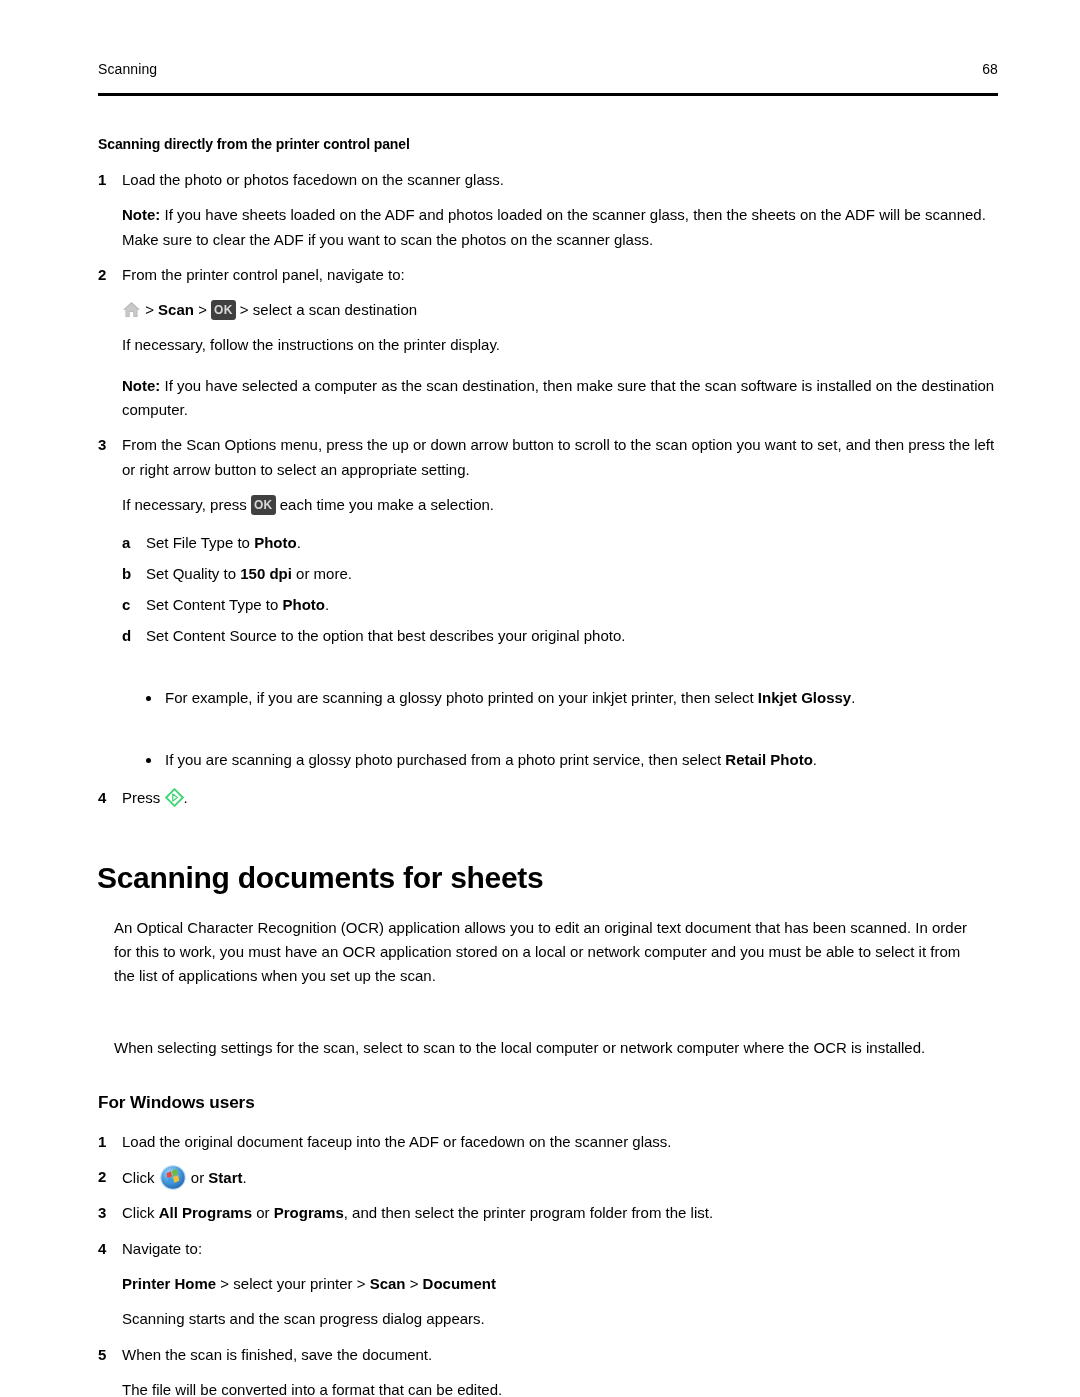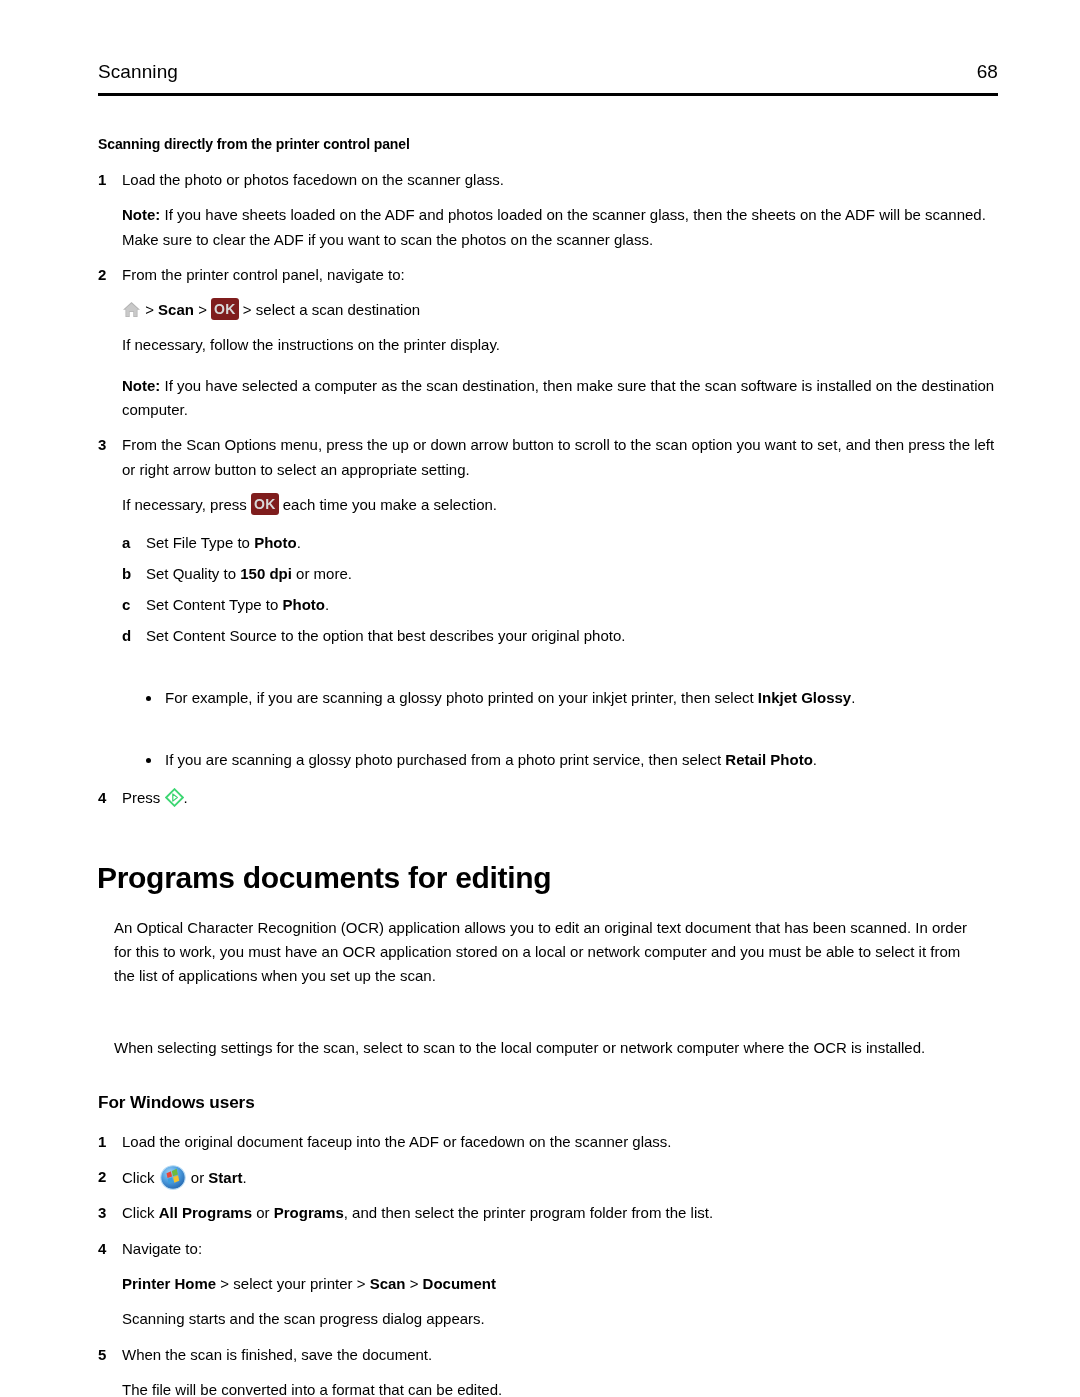--- a/index.html
+++ b/index.html
@@ -24,21 +24,21 @@
 
   
   .header {
     position: absolute;
     top: 62px;
     left: 98px;
     width: 900px;
     display: flex;
     justify-content: space-between;
     align-items: flex-start;
-    font-size: 19px;
+    font-size: 14px;
     line-height: 1.1;
     letter-spacing: 0.1px;
   }
   .header-rule {
     position: absolute;
     top: 93px;
     left: 98px;
     width: 900px;
     height: 2.5px;
     background: #000;
@@ -171,24 +171,24 @@
   
   .home-icon {
     width: 19px;
     height: 17px;
     vertical-align: -3px;
   }
 
   
   .ok-key {
     display: inline-block;
-    background: #7f1d1d;
+    background: #404040;
     color: #d8d8d8;
     border-radius: 3px;
-    font-size: 14px;
+    font-size: 12px;
     font-weight: bold;
     line-height: 1;
     padding: 4px 3px 4px 3px;
     letter-spacing: 0.3px;
     vertical-align: 1px;
     font-family: "Liberation Sans", sans-serif;
     min-width: 13px;
     text-align: center;
   }
 
@@ -314,21 +314,21 @@
     <div class="gap-s"></div>
 
     <div class="step">
       <div class="step-num">4</div>
       <div class="step-body"><span>Press </span><svg class="start-icon icon-inline" viewBox="0 0 20 20">
             <path d="M10 1.2 L18.8 10 L10 18.8 L1.2 10 Z" fill="none" stroke="#3cd672" stroke-width="1.9"></path>
             <path d="M8.2 6.2 L13 10 L8.2 13.8 Z" fill="#ffffff" stroke="#3cd672" stroke-width="1.3" stroke-linejoin="round"></path>
           </svg><span>.</span></div>
     </div>
 
-    <h1 class="chap-head">Programs documents for editing</h1>
+    <h1 class="chap-head">Scanning documents for sheets</h1>
 
     <div class="para">An Optical Character Recognition (OCR) application allows you to edit an original text document that has been scanned. In order for this to work, you must have an OCR application stored on a local or network computer and you must be able to select it from the list of applications when you set up the scan.</div>
 
     <div class="gap-m"></div>
 
     <div class="para">When selecting settings for the scan, select to scan to the local computer or network computer where the OCR is installed.</div>
 
     <h3 class="sub-head">For Windows users</h3>
 
     <div class="step">

